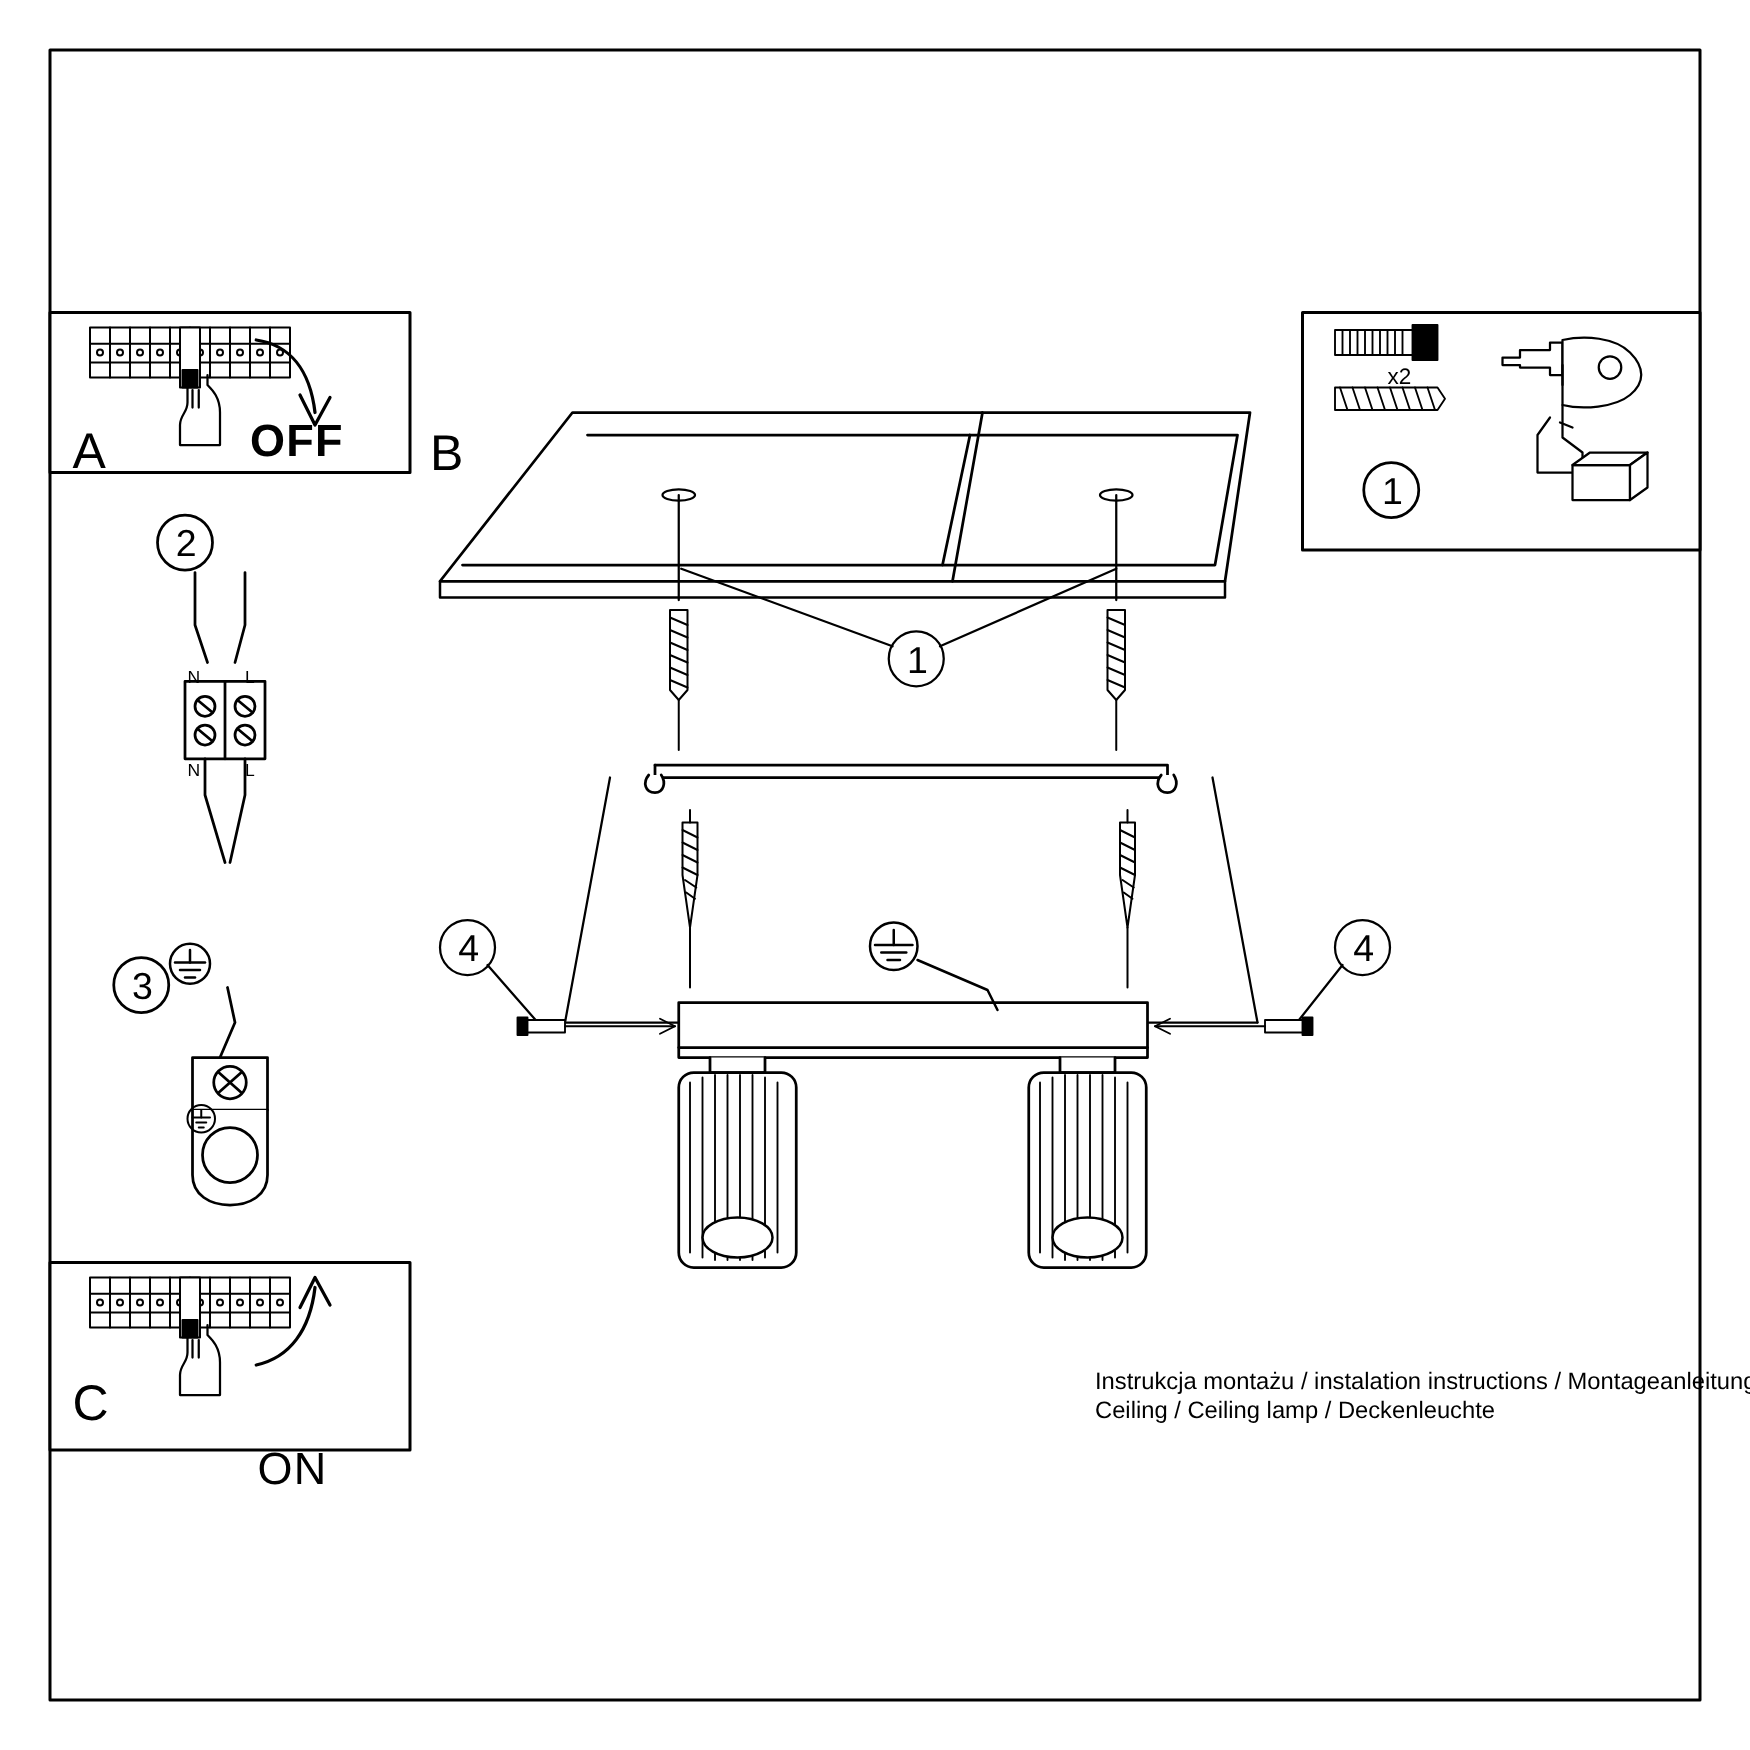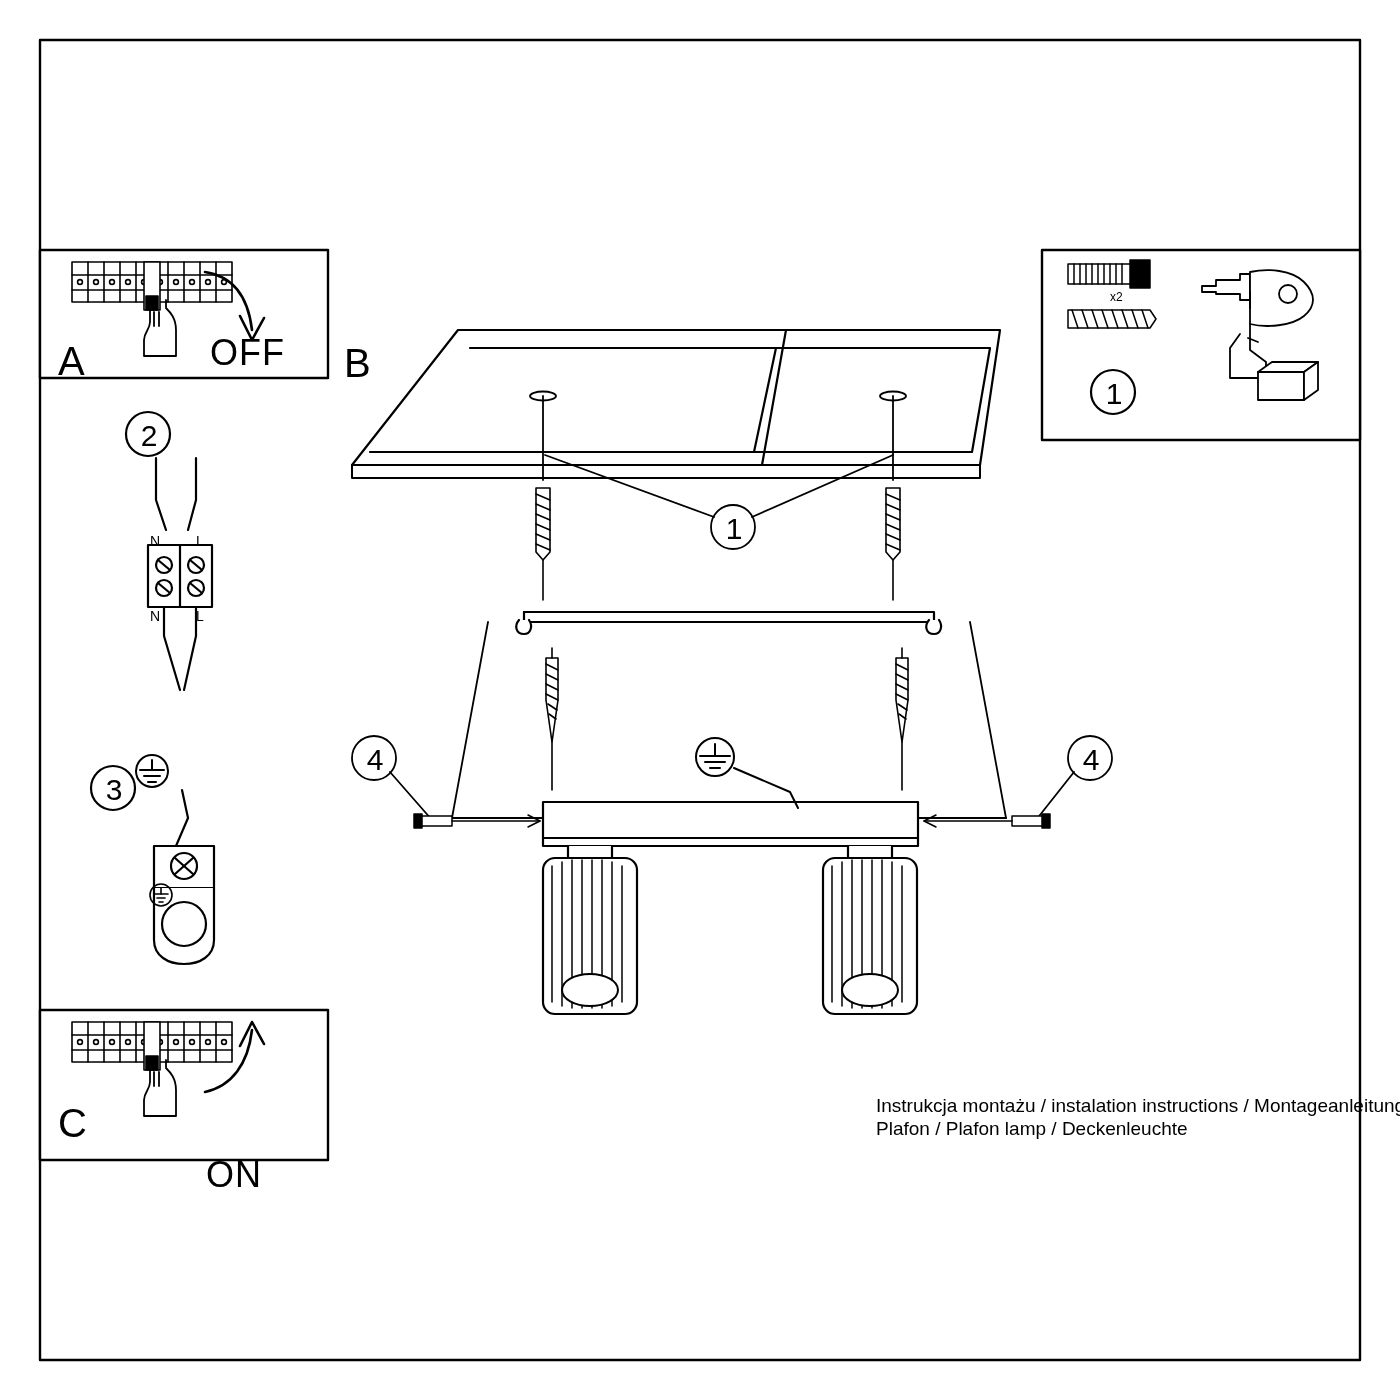--- a/index.html
+++ b/index.html
@@ -35,21 +35,21 @@
   .onoff {
     font-size: 36px;
     font-weight: 400;
     letter-spacing: 1px;
   }
   .num-callout {
     font-size: 30px;
     text-align: center;
   }
   .tiny {
-    font-size: 12px;
+    font-size: 18px;
   }
   .caption {
     font-size: 19px;
     line-height: 1.65;
   }
   .nl {
     font-size: 14px;
   }
 </style>
 </head>
@@ -354,21 +354,21 @@
         <line x1="154" y1="894" x2="168" y2="894"></line>
         <line x1="157" y1="898" x2="165" y2="898"></line>
         <line x1="159" y1="902" x2="163" y2="902"></line>
         <circle cx="161" cy="895" r="11" fill="none"></circle>
       </g>
     </g>
 
   </svg>
 
   <div class="lbl step-letter" style="left:58px; top:336px;">A</div>
-  <div class="lbl onoff" style="left:210px; top:330px;">OFF</div>
+  <div class="lbl onoff" style="left:200px; top:330px;font-weight:bold;">OFF</div>
 
   <div class="lbl step-letter" style="left:58px; top:1098px;">C</div>
   <div class="lbl onoff" style="left:206px; top:1152px;">ON</div>
 
   <div class="lbl step-letter" style="left:344px; top:338px;">B</div>
 
   <div class="lbl num-callout" style="left:1098px; top:375px; width:32px;">1</div>
   <div class="lbl tiny" style="left:1110px; top:290px;">x2</div>
 
   <div class="lbl num-callout" style="left:718px; top:510px; width:32px;">1</div>
@@ -377,15 +377,15 @@
 
   <div class="lbl num-callout" style="left:133px; top:417px; width:32px;">2</div>
   <div class="lbl num-callout" style="left:98px; top:771px; width:32px;">3</div>
 
   <div class="lbl nl" style="left:150px; top:533px;">N</div>
   <div class="lbl nl" style="left:196px; top:533px;">L</div>
   <div class="lbl nl" style="left:150px; top:608px;">N</div>
   <div class="lbl nl" style="left:196px; top:608px;">L</div>
 
   <div class="lbl caption" style="left:876px; top:1090px;">Instrukcja montażu / instalation instructions / Montageanleitung</div>
-  <div class="lbl caption" style="left:876px; top:1113px;">Plafon / Plafon lamp / Deckenleuchte</div>
+  <div class="lbl caption" style="left:876px; top:1113px;">Ceiling / Ceiling lamp / Deckenleuchte</div>
 
 </div>
 
 </body></html>

